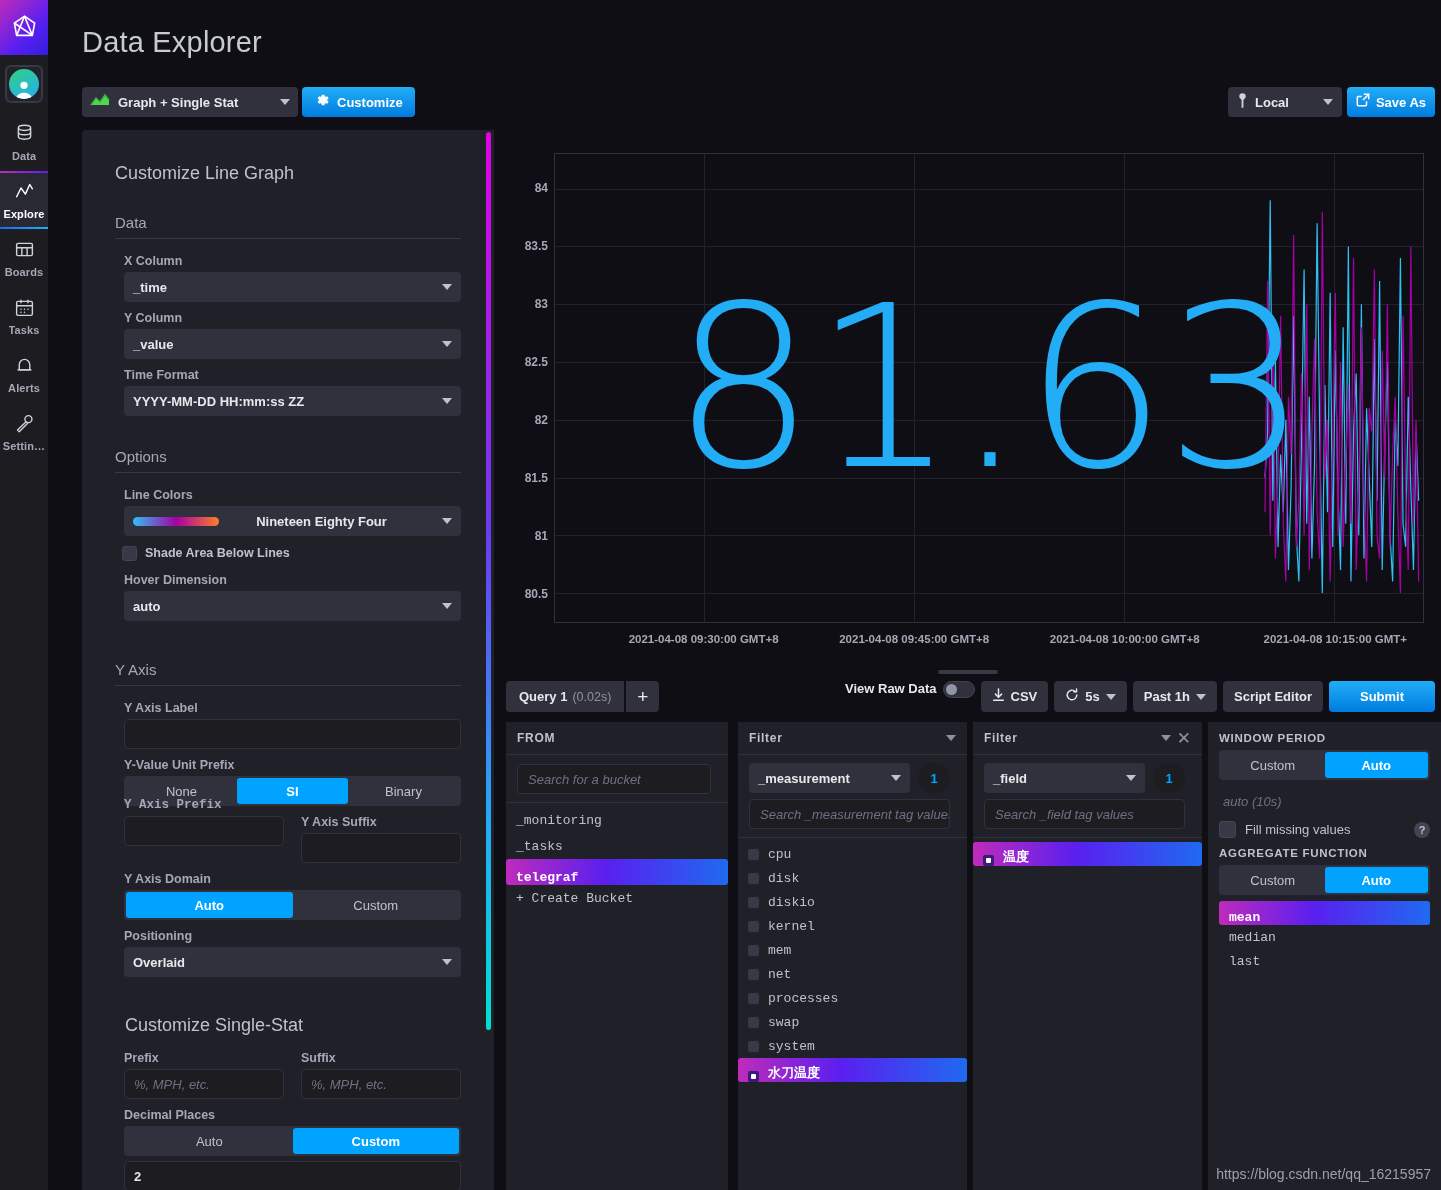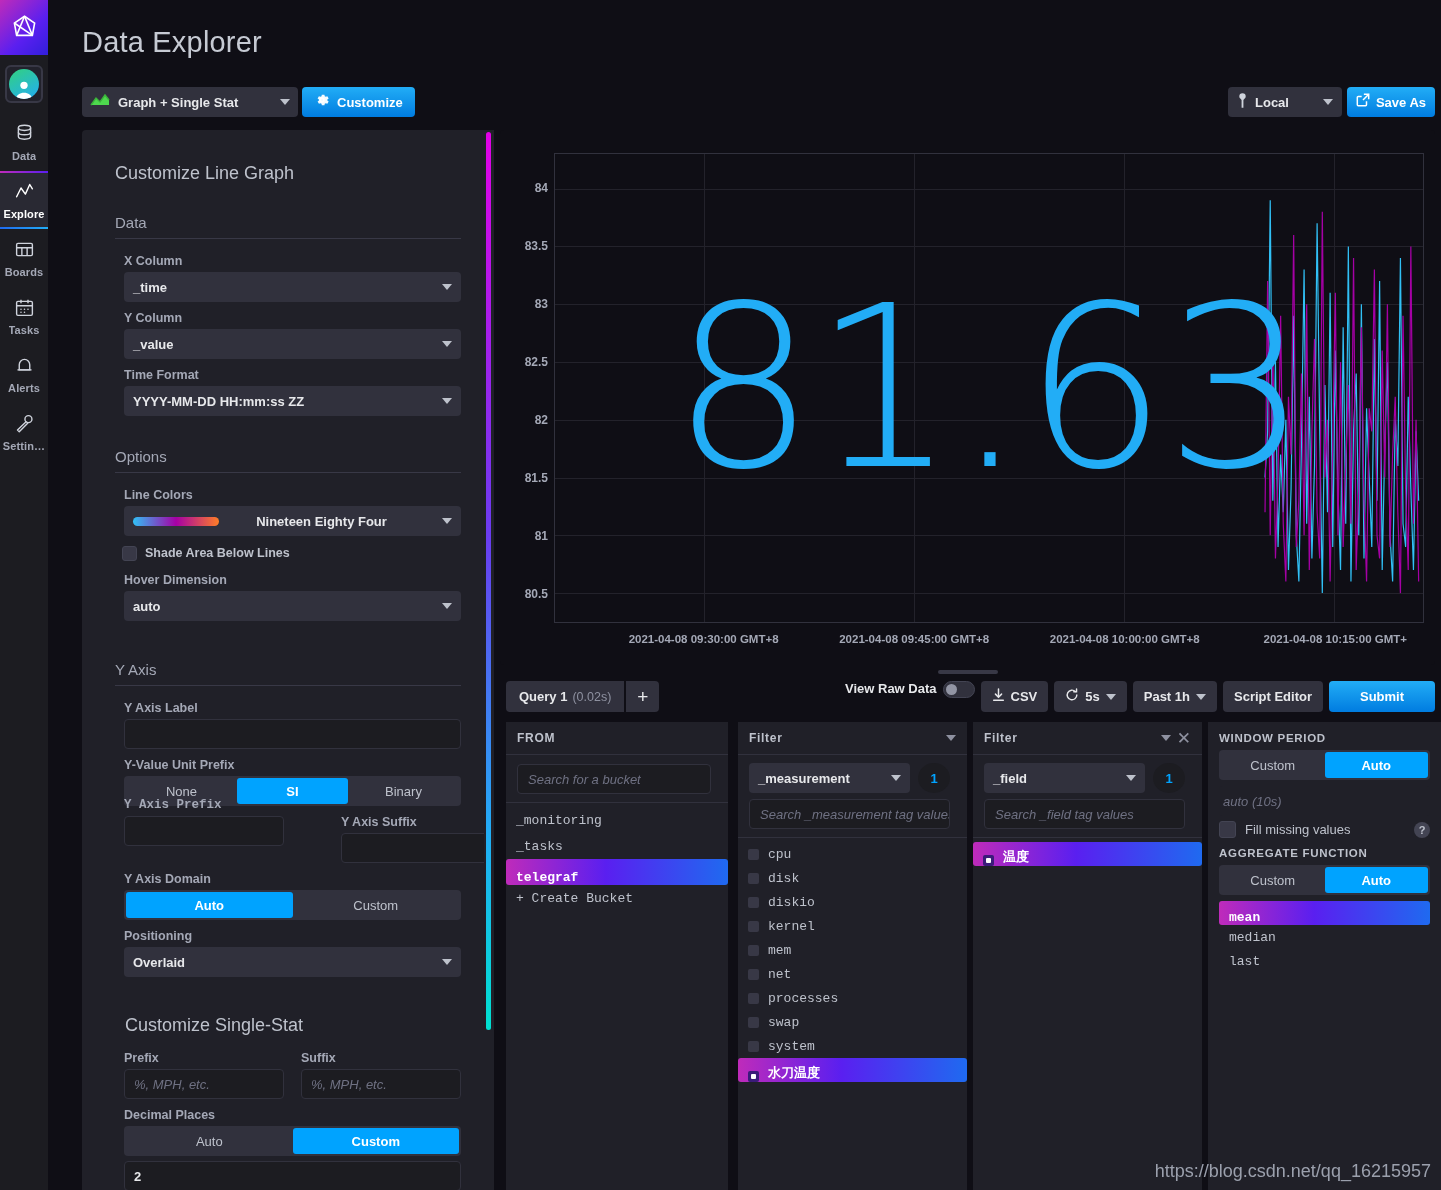--- a/index.html
+++ b/index.html
@@ -247,21 +247,21 @@
     color: #bec2cc; font-size: 11.5px; font-weight: bold; letter-spacing: .7px;
     padding: 0 0 6px 0;
   }
   .help-icon {
     width: 16px; height: 16px; border-radius: 50%; background: #434453;
     color: #bec2cc; font-size: 11px; display: flex; align-items: center; justify-content: center;
     font-weight: bold; cursor: pointer; flex: none;
   }
   #watermark {
     position: absolute; right: 10px; bottom: 8px;
-    color: #9ba0ad; font-size: 18px; margin-top: 28px;
+    color: #9ba0ad; font-size: 14px; margin-top: 28px;
   }
 </style>
 </head>
 <body>
 
 <div id="nav">
   <div id="nav-logo">
     <svg viewBox="0 0 24 24" fill="none" stroke="#fff" stroke-width="1.4">
       <path d="M12 2 L21 8 L19 19 L5 19 L3 8 Z"></path>
       <path d="M12 2 L5 19"></path>
@@ -456,21 +456,21 @@
       <span class="tg">None</span>
       <span class="tg on">SI</span>
       <span class="tg">Binary</span>
     </div>
   </div>
 
   <div style="position:absolute;left:42px;top:668px;width:160px;font-family:Liberation Mono, monospace;">
     <div class="fld-label">Y Axis Prefix</div>
     <div class="text-input"></div>
   </div>
-  <div style="position:absolute;left:219px;top:685px;width:160px;margin-left:40px;">
+  <div style="position:absolute;left:219px;top:685px;width:160px;">
     <div class="fld-label">Y Axis Suffix</div>
     <div class="text-input"></div>
   </div>
 
   <div style="position:absolute;left:42px;top:742px;width:337px;">
     <div class="fld-label">Y Axis Domain</div>
     <div class="toggle-grp">
       <span class="tg on">Auto</span>
       <span class="tg">Custom</span>
     </div>

